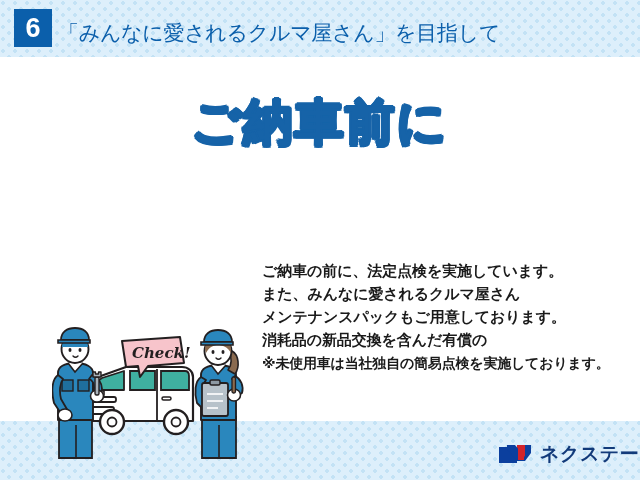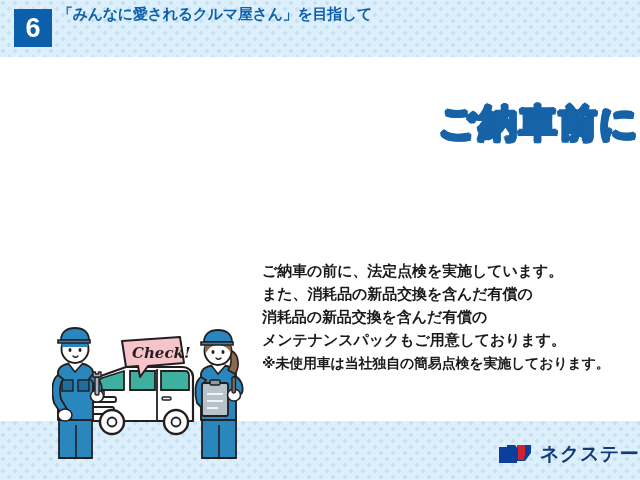--- a/index.html
+++ b/index.html
@@ -39,23 +39,23 @@
     background: #0b5fab;
     color: #ffffff;
     font-size: 27px;
     font-weight: bold;
     line-height: 38px;
     text-align: center;
     letter-spacing: 0;
   }
   #header-title {
     position: absolute;
-    left: 58px; top: 5px;
-    font-size: 15px;
-    font-weight: bold;
+    left: 58px; top: 19px;
+    font-size: 21px;
+    font-weight: normal;
     color: #0b5fab;
     letter-spacing: -0.3px;
     white-space: nowrap;
   }
 
   
   #panel {
     position: absolute;
     left: 0; top: 57px;
     width: 640px;
@@ -68,30 +68,29 @@
     position: absolute;
     left: 0; top: 30px;
     width: 640px;
     text-align: center;
     color: #1663a8;
     font-family: "DejaVu Sans", sans-serif;
     font-weight: bold;
   }
   .headline-line {
     display: block;
-    font-size: 38px;
+    font-size: 49px;
     line-height: 72px;
     letter-spacing: 2px;
     white-space: nowrap;
     text-shadow:
       2px 0 0 #1663a8, -2px 0 0 #1663a8,
       0 2px 0 #1663a8, 0 -2px 0 #1663a8,
       1.5px 1.5px 0 #1663a8, -1.5px 1.5px 0 #1663a8,
       1.5px -1.5px 0 #1663a8, -1.5px -1.5px 0 #1663a8;
-    text-align: right;
   }
 
   
   #body-text {
     position: absolute;
     left: 262px; top: 202px;
     width: 370px;
     color: #1a1a1a;
   }
   .body-line {
@@ -149,23 +148,23 @@
   </div>
 
   <div id="panel">
 
     <div id="headline">
       <span class="headline-line">ご納車前に</span>
     </div>
 
     <div id="body-text">
       <span class="body-line">ご納車の前に、法定点検を実施しています。</span>
-      <span class="body-line">また、消耗品の新品交換を含んだ有償の</span>
+      <span class="body-line">また、みんなに愛されるクルマ屋さん</span>
+      <span class="body-line">メンテナンスパックもご用意しております。</span>
       <span class="body-line">消耗品の新品交換を含んだ有償の</span>
-      <span class="body-line">メンテナンスパックもご用意しております。</span>
       <span id="note-line">※未使用車は当社独自の簡易点検を実施しております。</span>
     </div>
 
     <div id="illustration">
       <svg width="205" height="135" viewBox="0 0 205 135">
 
         <g>
 
           <path d="M36 96 L36 66 C36 62 40 56 46 52 L74 42 L130 42 C136 42 141 46 141 52 L141 96 Z" fill="#ffffff" stroke="#231f20" stroke-width="2.2" stroke-linejoin="round"></path>
 

